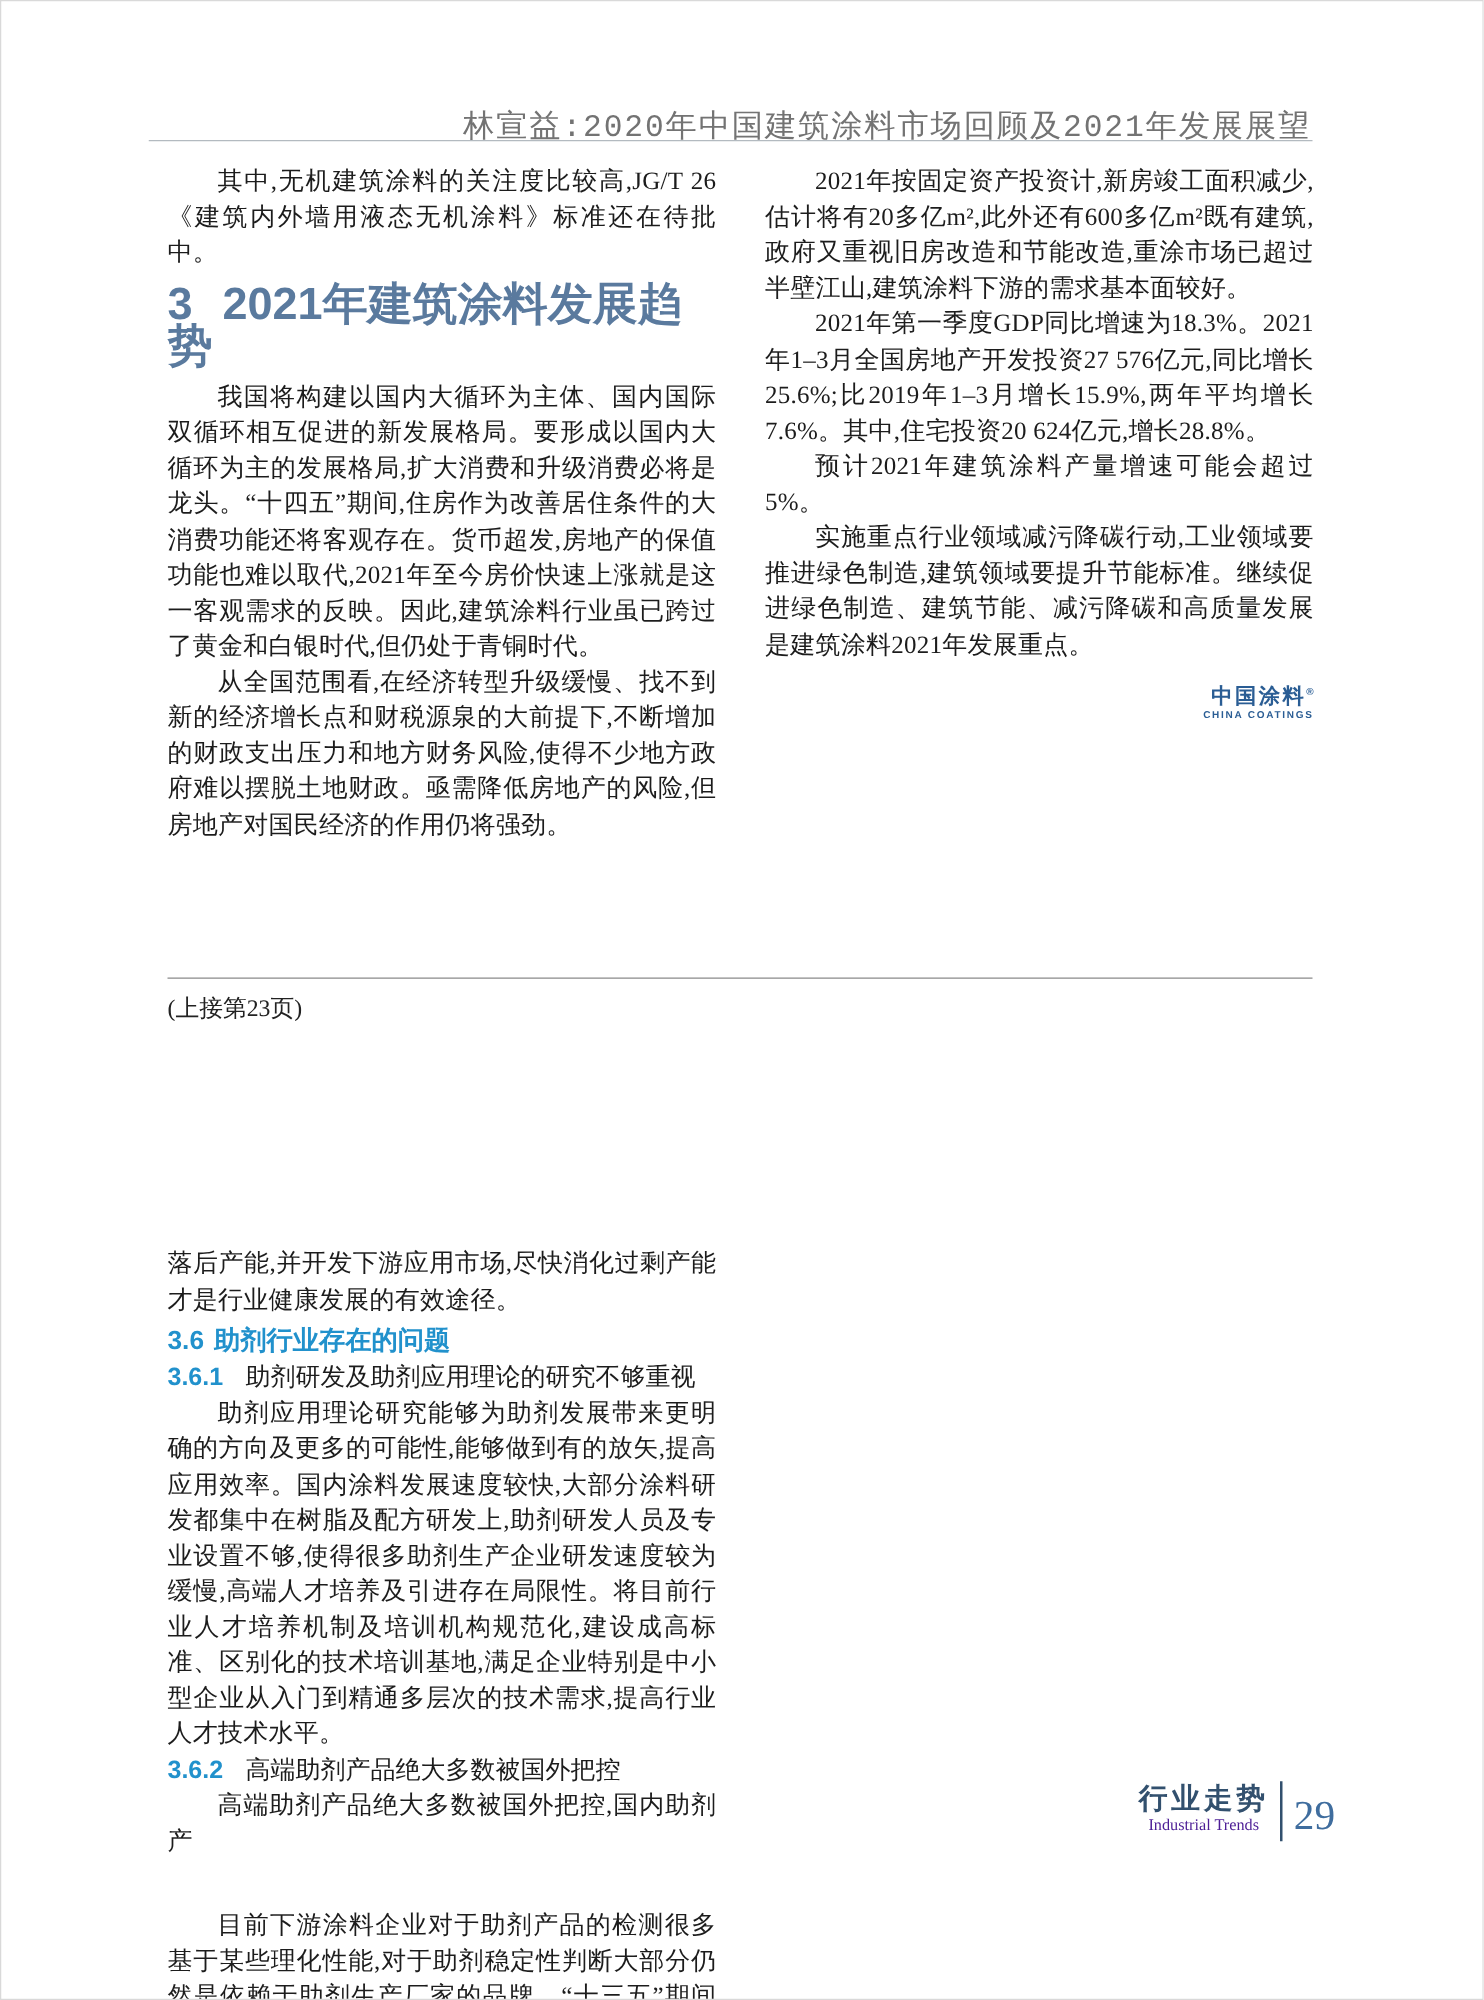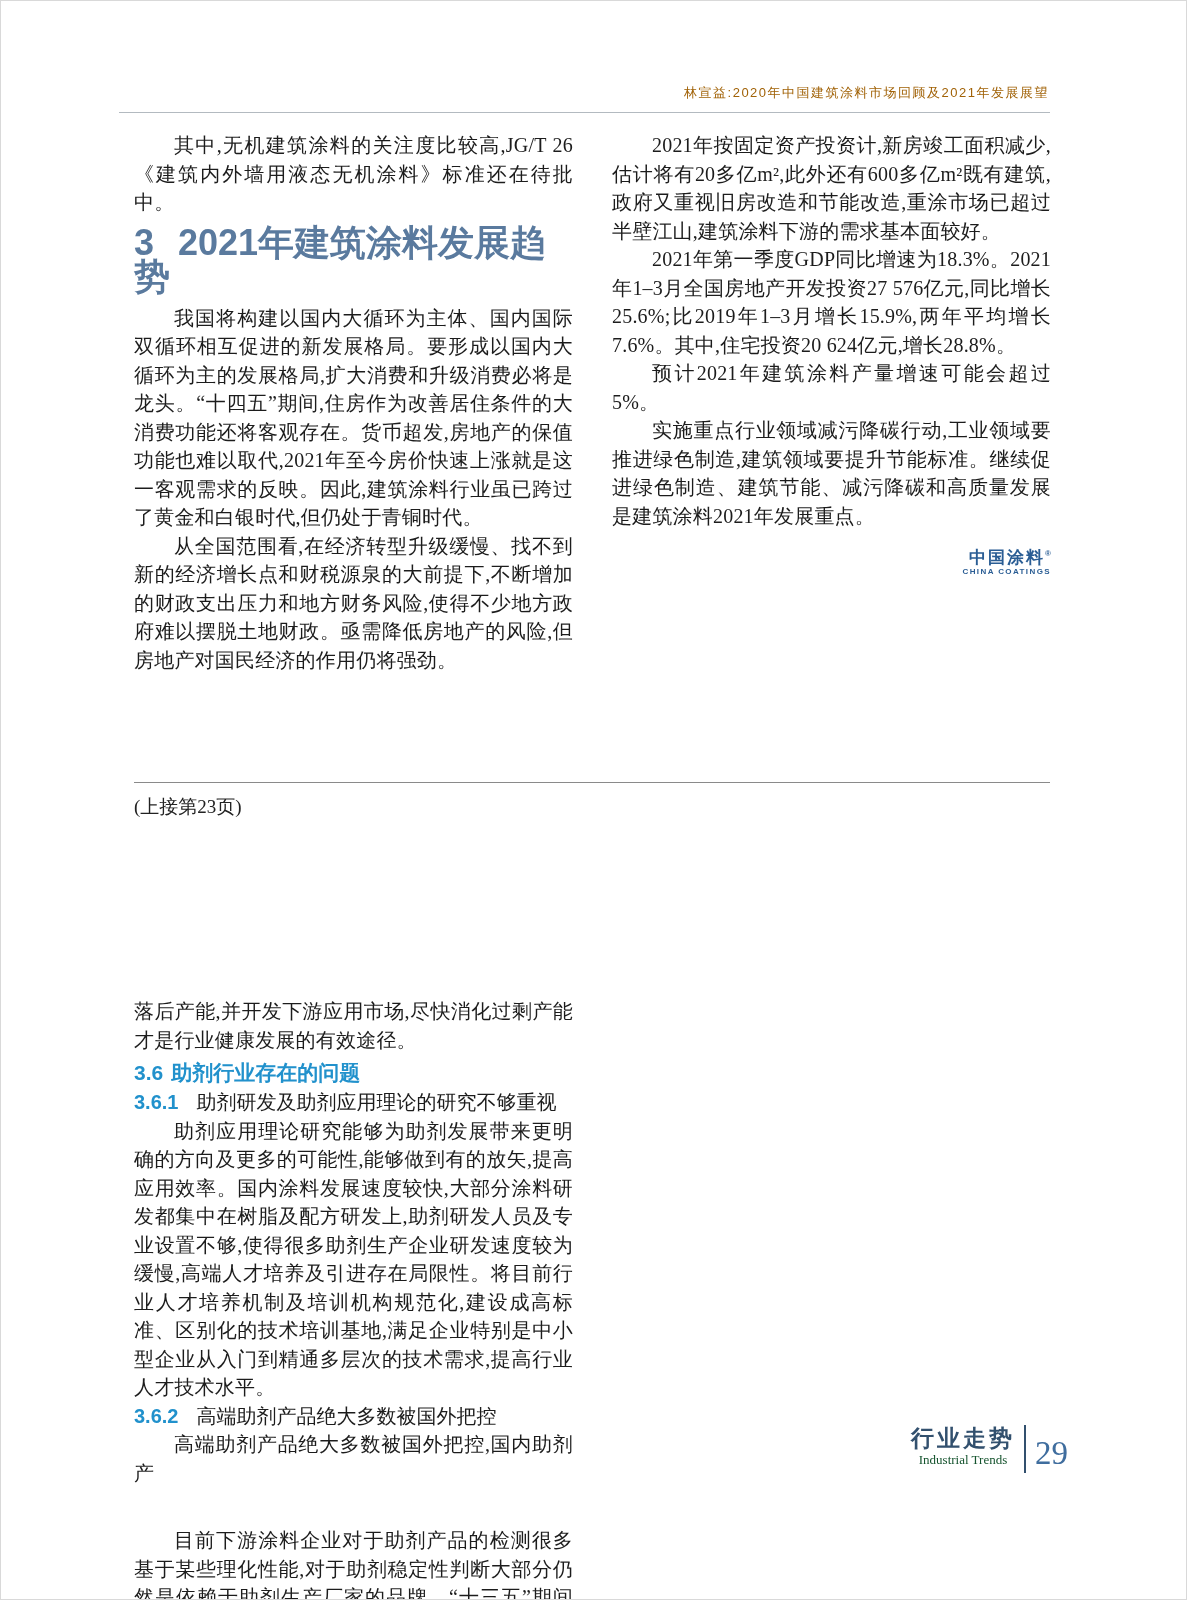--- a/index.html
+++ b/index.html
@@ -3,22 +3,22 @@
 <meta charset="utf-8">
 <style>
   html,body { margin:0; padding:0; background:#ffffff; }
   .page {
     position:relative; width:1187px; height:1600px; background:#ffffff;
     border:1px solid #d9d9d9; box-sizing:border-box; overflow:hidden;
     font-family:"Liberation Serif","DejaVu Serif",serif; color:#1c1c1c;
   }
   .running-head-title {
     position:absolute; top:83px; right:137px;
-    font-family:Liberation Sans, sans-serif;
-    font-size:13px; color:#a16207; letter-spacing:1.5px;
+    font-family:Liberation Mono, monospace;
+    font-size:25px; color:#737373; letter-spacing:1.5px;
   }
   .running-head-rule {
     position:absolute; top:111px; left:118px; right:136px;
     height:1px; background:#b3bac0;
   }
   .cols { position:absolute; left:133px; width:917px; display:flex; gap:39px; }
   .cols.top { top:130px; }
   .cols.bottom { top:996px;flex-direction:column; }
   .col { width:439px; }
   .p {
@@ -60,21 +60,21 @@
   .continuation-note { position:absolute; top:793px; left:133px; font-size:19px; color:#222; }
   .note-right { text-align:right; text-indent:0; margin-top:1px; }
   .footer { position:absolute; top:1424px; right:118px; display:flex; align-items:flex-start; }
   .footer-label { text-align:center; margin-right:9px; }
   .footer-cn {
     font-family:"Liberation Sans","DejaVu Sans",sans-serif; font-weight:bold;
     color:#32506e; font-size:23px; letter-spacing:3px; line-height:27px;
   }
   .footer-en {
     font-family:"Liberation Serif","DejaVu Serif",serif;
-    color:#14532d; font-size:13px; line-height:15px;
+    color:#4c1d95; font-size:13px; line-height:15px;
   }
   .footer-bar { width:2px; height:48px; background:#32506e; margin-right:9px; }
   .footer-num {
     font-family:"Liberation Serif","DejaVu Serif",serif;
     color:#3f6d9e; font-size:33px; margin-top:10px;
   }
 </style>
 </head>
 <body>
 

